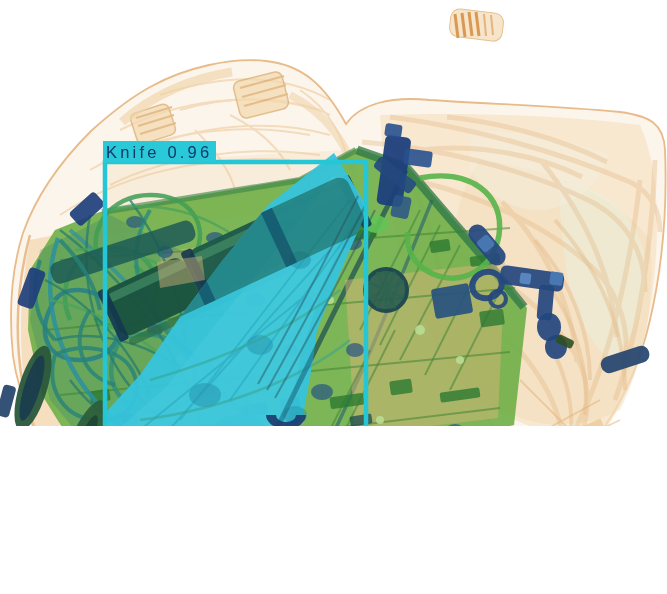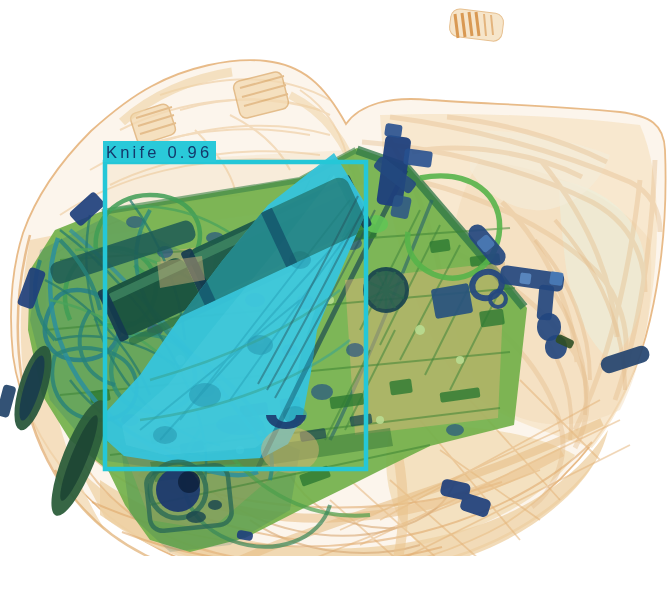--- a/index.html
+++ b/index.html
@@ -1,16 +1,16 @@
 <!DOCTYPE html>
 <html><head>
 <meta charset="utf-8">
 <style>
   html,body{margin:0;padding:0;background:#ffffff;}
-  #stage{position:relative;width:667px;height:556px;overflow:hidden;background:#ffffff;
+  #stage{position:relative;width:667px;height:426px;overflow:hidden;background:#ffffff;
          font-family:"Liberation Sans", sans-serif;}
 </style>
 </head>
 <body>
 <div id="stage">
 <svg width="667" height="594" viewBox="0 0 667 594">
 
   <rect x="0" y="0" width="667" height="594" fill="#ffffff"></rect>
 
   <path d="M152,86 C185,68 230,57 266,61 C302,65 324,84 346,124 C360,104 390,96 430,100 C490,104 560,106 620,112 C650,116 664,124 665,150 C667,200 664,260 650,320 C638,372 618,410 595,440 C570,472 538,502 506,523 C471,543 431,557 391,567 C361,574 331,581 301,583 C261,585 219,575 181,559 C141,543 101,515 71,479 C41,444 19,401 13,356 C9,316 11,271 23,233 C36,196 61,161 91,131 C111,113 131,97 152,86 Z" fill="#fcf5ec" stroke="#e6b47c" stroke-width="1.8" stroke-opacity="0.9"></path>

